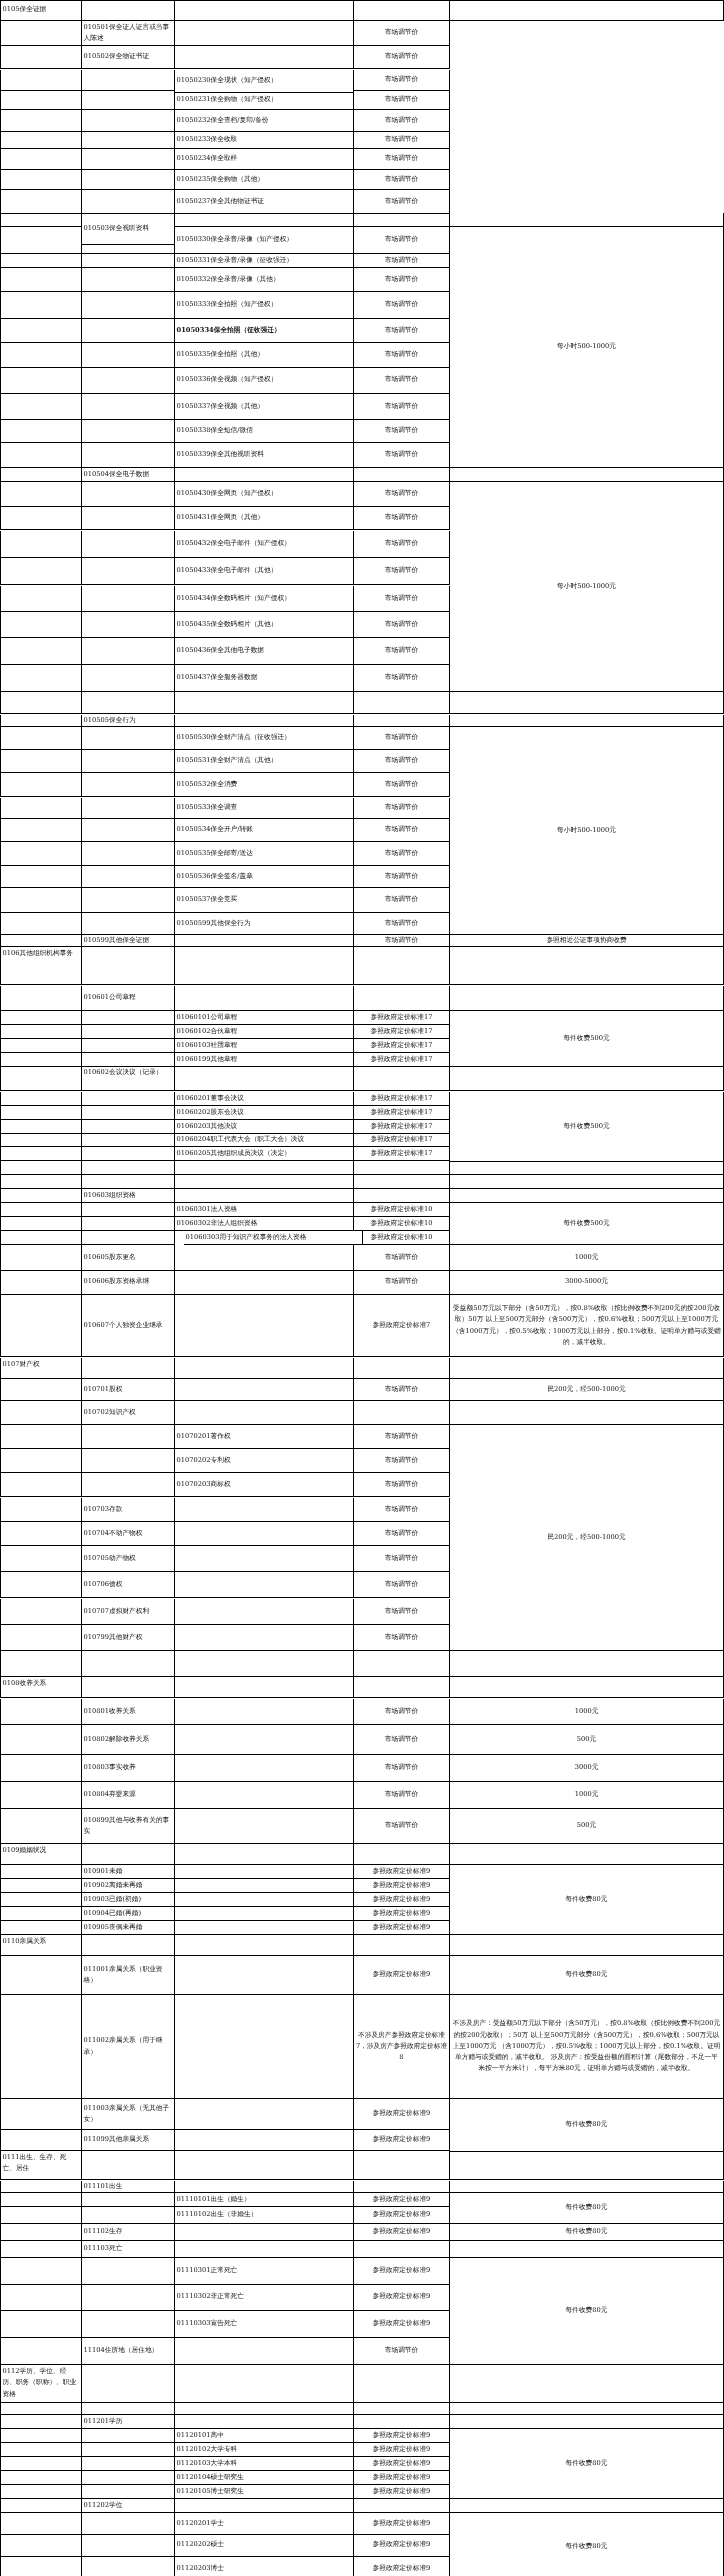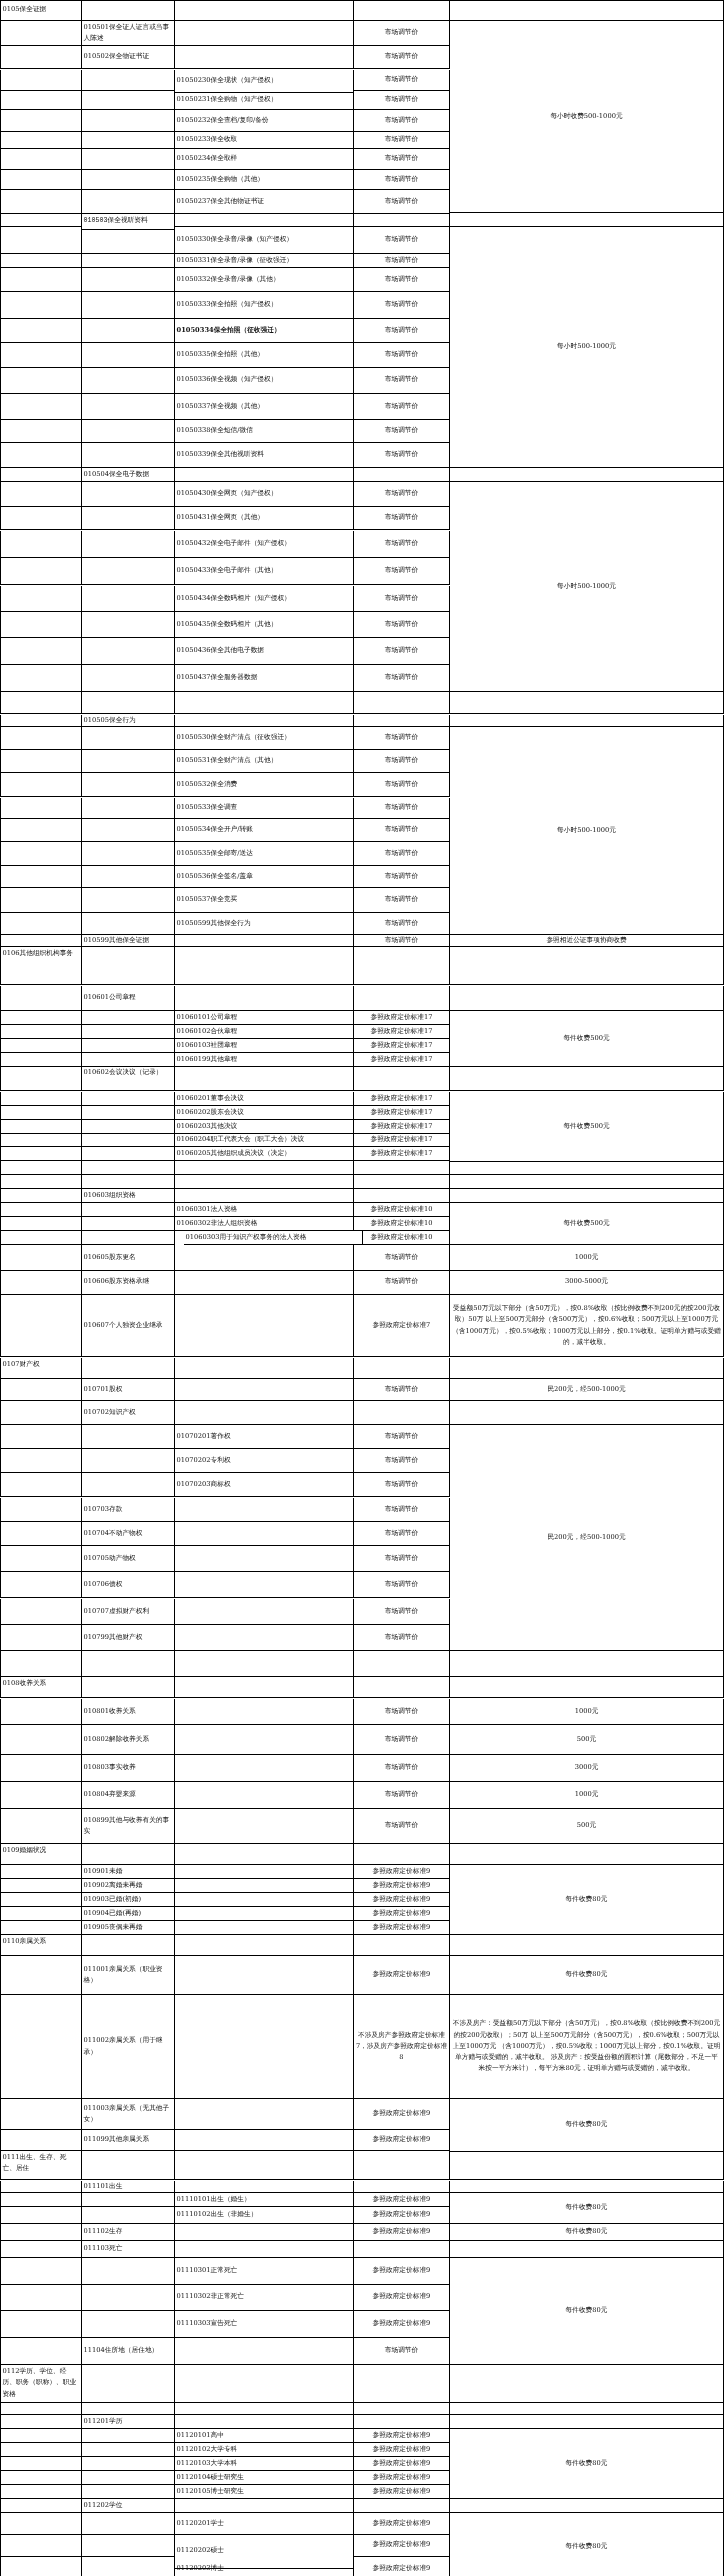--- a/index.html
+++ b/index.html
@@ -77,21 +77,21 @@
       <div class="cell center" style="left: 354px; width: 96px; top: 170px; height: 19.6px;">市场调节价</div>
     </div>
     <div>
       <div class="cell first" style="left: 0px; width: 82px; top: 190px; height: 24px;"></div>
       <div class="cell" style="left: 82px; width: 93px; top: 190px; height: 24px;"></div>
       <div class="cell" style="left: 175px; width: 179px; top: 190px; height: 24px;">01050237保全其他物证书证</div>
       <div class="cell center" style="left: 354px; width: 96px; top: 190px; height: 24px;">市场调节价</div>
     </div>
     <div>
       <div class="cell first" style="left: 0px; width: 82px; top: 213px; height: 14px;"></div>
-      <div class="cell" style="left: 82px; width: 93px; top: 213px; height: 17px; font-family: Liberation Mono, monospace;">010503保全视听资料</div>
+      <div class="cell" style="left: 82px; width: 93px; top: 213px; height: 32px;">010503保全视听资料</div>
       <div class="cell" style="left: 175px; width: 179px; top: 213px; height: 14px;"></div>
       <div class="cell center" style="left: 354px; width: 96px; top: 213px; height: 14px;"></div>
     </div>
     <div>
       <div class="cell first" style="left: 0px; width: 82px; top: 227px; height: 27px;"></div>
       <div class="cell" style="left: 82px; width: 93px; top: 227px; height: 27px;"></div>
       <div class="cell" style="left: 175px; width: 179px; top: 227px; height: 27px;">01050330保全录音/录像（知产侵权）</div>
       <div class="cell center" style="left: 354px; width: 96px; top: 227px; height: 27px;">市场调节价</div>
     </div>
     <div>
@@ -728,41 +728,40 @@
     </div>
     <div>
       <div class="cell first" style="left: 0px; width: 82px; top: 2513px; height: 21.6px;"></div>
       <div class="cell" style="left: 82px; width: 93px; top: 2513px; height: 21.6px;"></div>
       <div class="cell" style="left: 175px; width: 179px; top: 2513px; height: 21.6px;">01120201学士</div>
       <div class="cell center" style="left: 354px; width: 96px; top: 2513px; height: 21.6px;">参照政府定价标准9</div>
     </div>
     <div>
       <div class="cell first" style="left: 0px; width: 82px; top: 2534px; height: 23px;"></div>
       <div class="cell" style="left: 82px; width: 93px; top: 2534px; height: 23px;"></div>
-      <div class="cell" style="left: 175px; width: 179px; top: 2534px; height: 35px;">01120202硕士</div>
+      <div class="cell" style="left: 175px; width: 179px; top: 2534px; height: 23px;">01120202硕士</div>
       <div class="cell center" style="left: 354px; width: 96px; top: 2534px; height: 23px;">参照政府定价标准9</div>
     </div>
     <div>
       <div class="cell first" style="left: 0px; width: 82px; top: 2557px; height: 24px;"></div>
       <div class="cell" style="left: 82px; width: 93px; top: 2557px; height: 24px;"></div>
       <div class="cell" style="left: 175px; width: 179px; top: 2557px; height: 24px;">01120203博士</div>
       <div class="cell center" style="left: 354px; width: 96px; top: 2557px; height: 24px;">参照政府定价标准9</div>
     </div>
     <div></div>
     <div></div>
     <div></div>
     <div></div>
     <div></div>
     <div></div>
     <div></div>
     <div></div>
     <div></div>
     <div></div>
     <div></div>
-    <div class="cell center fee" style="left: 450px; width: 274px; top: 21px; height: 192px;">每小时收费500-1000元</div>
     <div class="cell center fee" style="left: 450px; width: 274px; top: 213px; height: 14px;"></div>
     <div class="cell center fee" style="left: 450px; width: 274px; top: 227px; height: 241px;">每小时500-1000元</div>
     <div class="cell center fee" style="left: 450px; width: 274px; top: 468px; height: 14px;"></div>
     <div class="cell center fee" style="left: 450px; width: 274px; top: 482px; height: 210px;">每小时500-1000元</div>
     <div class="cell center fee" style="left: 450px; width: 274px; top: 691px; height: 23px;"></div>
     <div class="cell center fee" style="left: 450px; width: 274px; top: 715px; height: 12.4px;"></div>
     <div class="cell center fee" style="left: 450px; width: 274px; top: 727px; height: 208px;">每小时500-1000元</div>
     <div class="cell center fee" style="left: 450px; width: 274px; top: 1011px; height: 56px;">每件收费500元</div>
     <div class="cell center fee" style="left: 450px; width: 274px; top: 1092px; height: 70px;">每件收费500元</div>
     <div class="cell center fee" style="left: 450px; width: 274px; top: 1203px; height: 42px;">每件收费500元</div>

